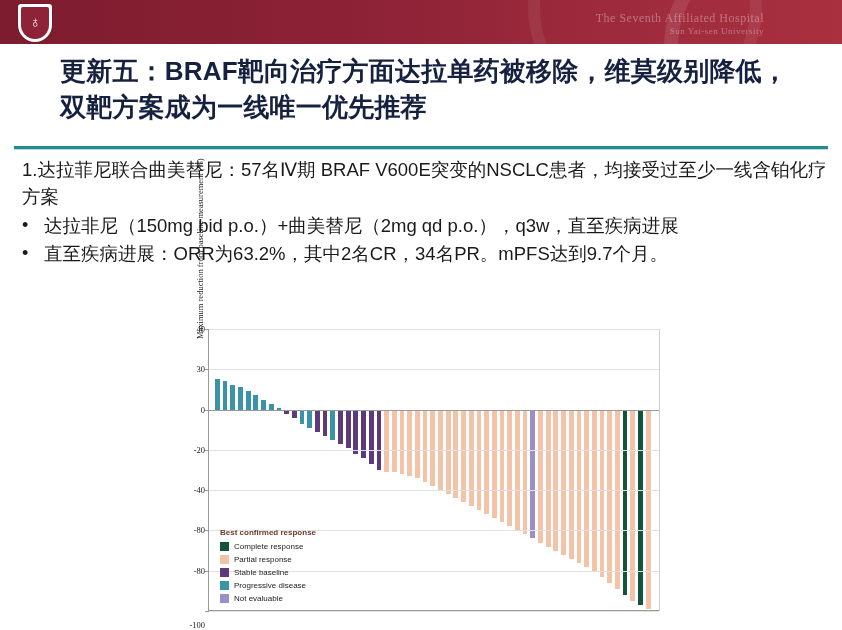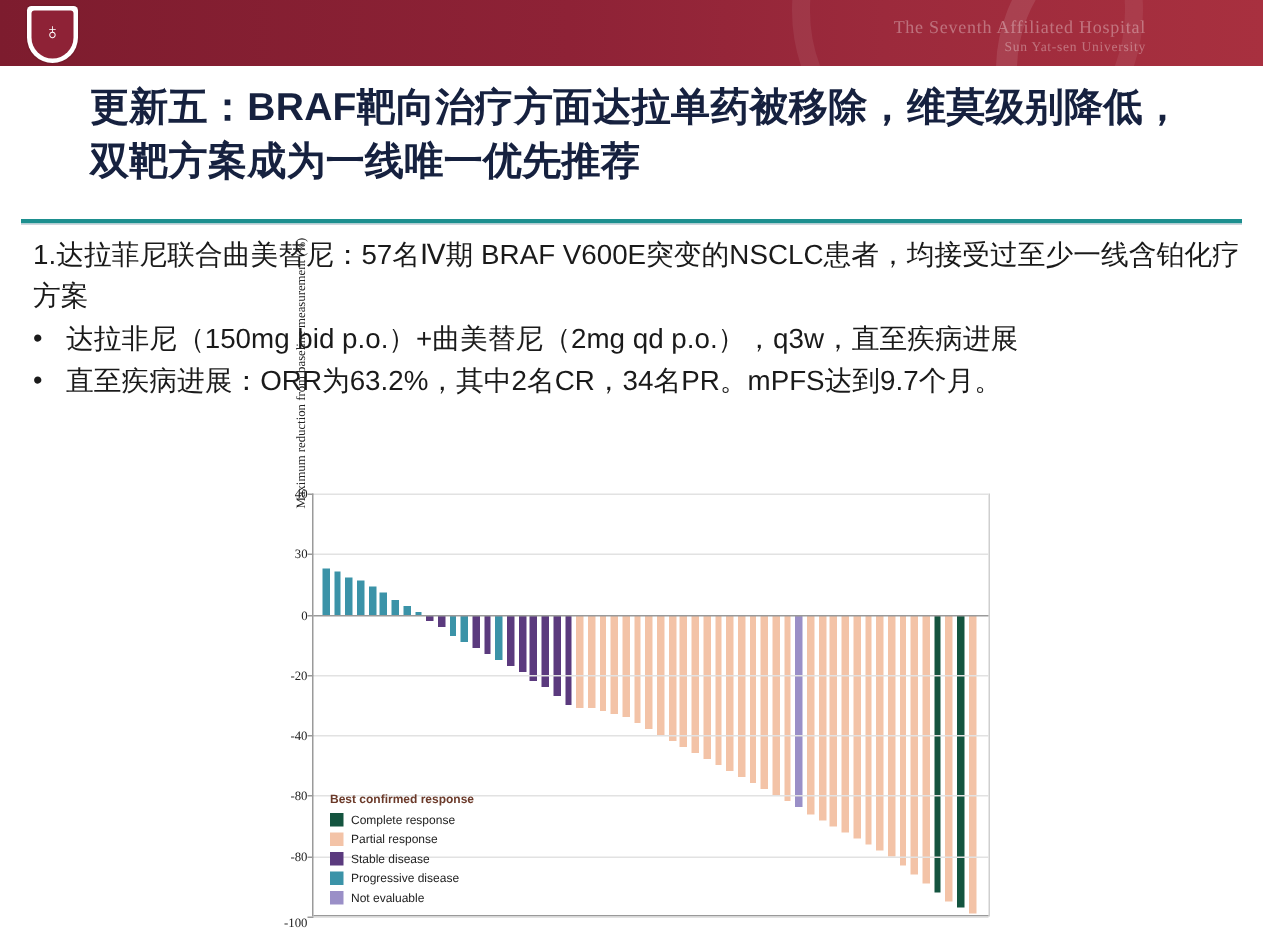--- a/index.html
+++ b/index.html
@@ -330,36 +330,36 @@
       <div class="gridline" style="top: 161.143px;"></div>
       <div class="ytick" style="top: 161.143px;">-40</div>
       <div class="ytickmark" style="top: 161.143px;"></div>
       <div class="gridline" style="top: 201.429px;"></div>
       <div class="ytick" style="top: 201.429px;">-80</div>
       <div class="ytickmark" style="top: 201.429px;"></div>
       <div class="gridline" style="top: 241.714px;"></div>
       <div class="ytick" style="top: 241.714px;">-80</div>
       <div class="ytickmark" style="top: 241.714px;"></div>
       <div class="gridline" style="top: 282px;"></div>
-      <div class="ytick" style="top: 286px;">-100</div>
+      <div class="ytick" style="top: 296px;">-100</div>
       <div class="ytickmark" style="top: 282px;"></div>
     </div>
   <div class="legend" id="legend">
     <div class="legend-title">Best confirmed response</div>
   <div class="legend-item">
         <span class="legend-swatch" style="background: rgb(20, 84, 63);"></span>
         <span>Complete response</span>
       </div>
       <div class="legend-item">
         <span class="legend-swatch" style="background: rgb(243, 195, 167);"></span>
         <span>Partial response</span>
       </div>
       <div class="legend-item">
         <span class="legend-swatch" style="background: rgb(91, 58, 126);"></span>
-        <span>Stable disease</span>
+        <span>Stable baseline</span>
       </div>
       <div class="legend-item">
         <span class="legend-swatch" style="background: rgb(59, 147, 168);"></span>
         <span>Progressive disease</span>
       </div>
       <div class="legend-item">
         <span class="legend-swatch" style="background: rgb(154, 143, 199);"></span>
         <span>Not evaluable</span>
       </div>
     </div>

